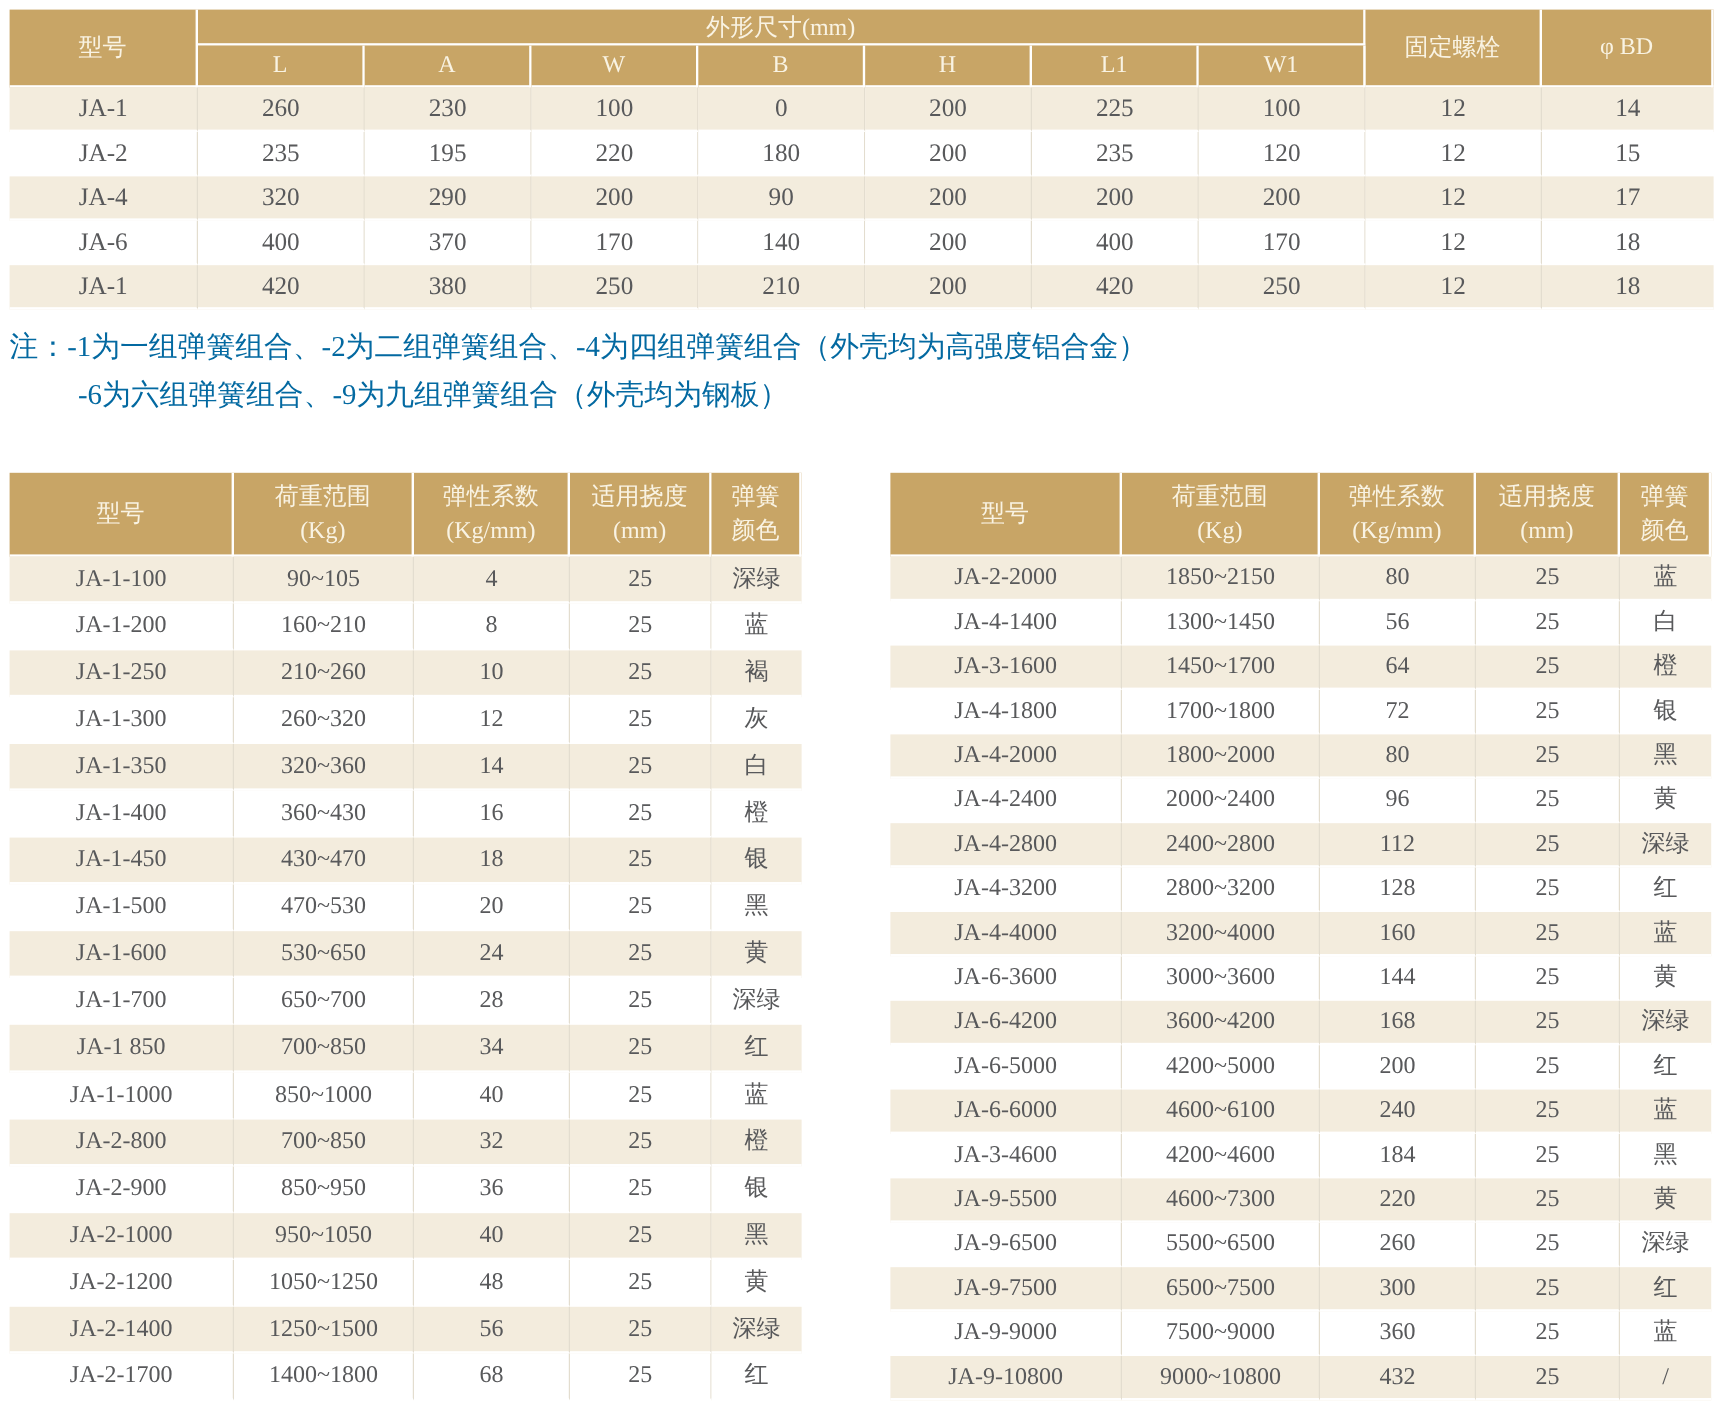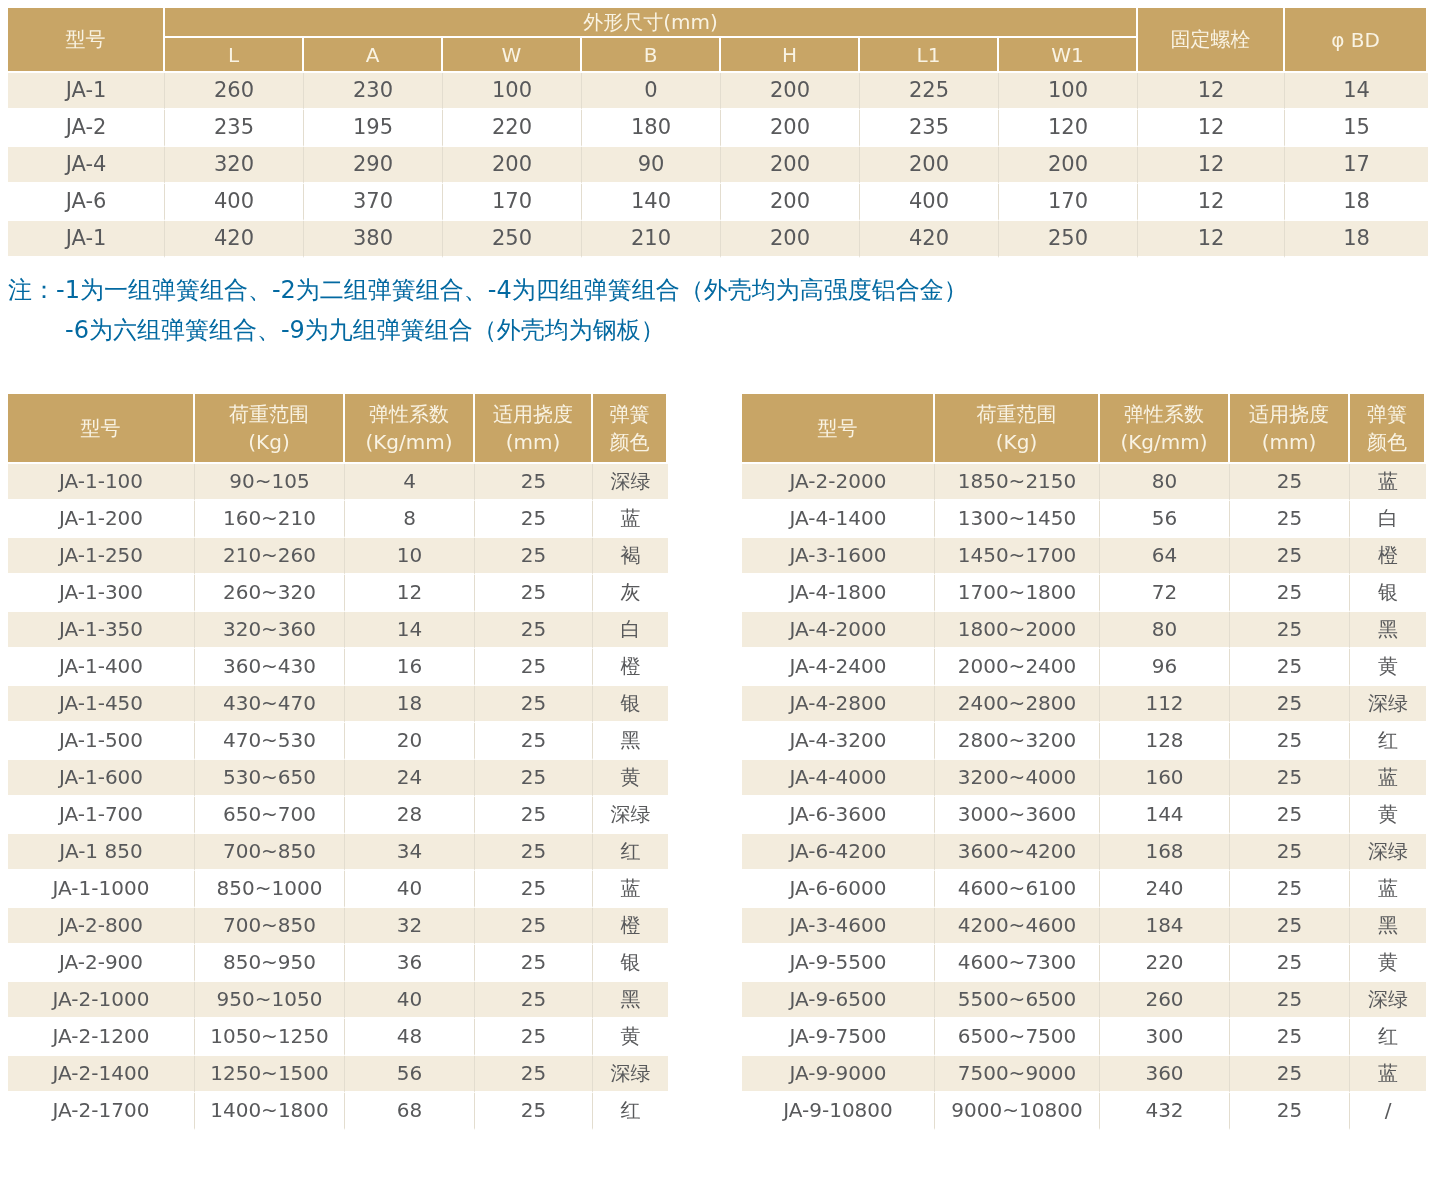--- a/index.html
+++ b/index.html
@@ -7,20 +7,21 @@
   body {
     font-family: "DejaVu Sans", sans-serif;
     color: #58595b;
     width: 1432px;
   }
   .page {
     width: 1432px;
     height: 1182px;
     padding: 8px 6px 0 8px;
     overflow: hidden;
+    font-family: Liberation Serif, serif;
   }
 
   table {
     border-collapse: separate;
     border-spacing: 0;
     table-layout: fixed;
   }
   th {
     background: #c8a566;
     color: #f9f3e3;
@@ -486,20 +487,27 @@
           </tr>
 
           <tr>
             <td>JA-6-4200</td>
             <td>3600~4200</td>
             <td>168</td>
             <td>25</td>
             <td>深绿</td>
           </tr>
 
+          <tr>
+            <td>JA-6-5000</td>
+            <td>4200~5000</td>
+            <td>200</td>
+            <td>25</td>
+            <td>红</td>
+          </tr>
 
           <tr>
             <td>JA-6-6000</td>
             <td>4600~6100</td>
             <td>240</td>
             <td>25</td>
             <td>蓝</td>
           </tr>
 
           <tr>

